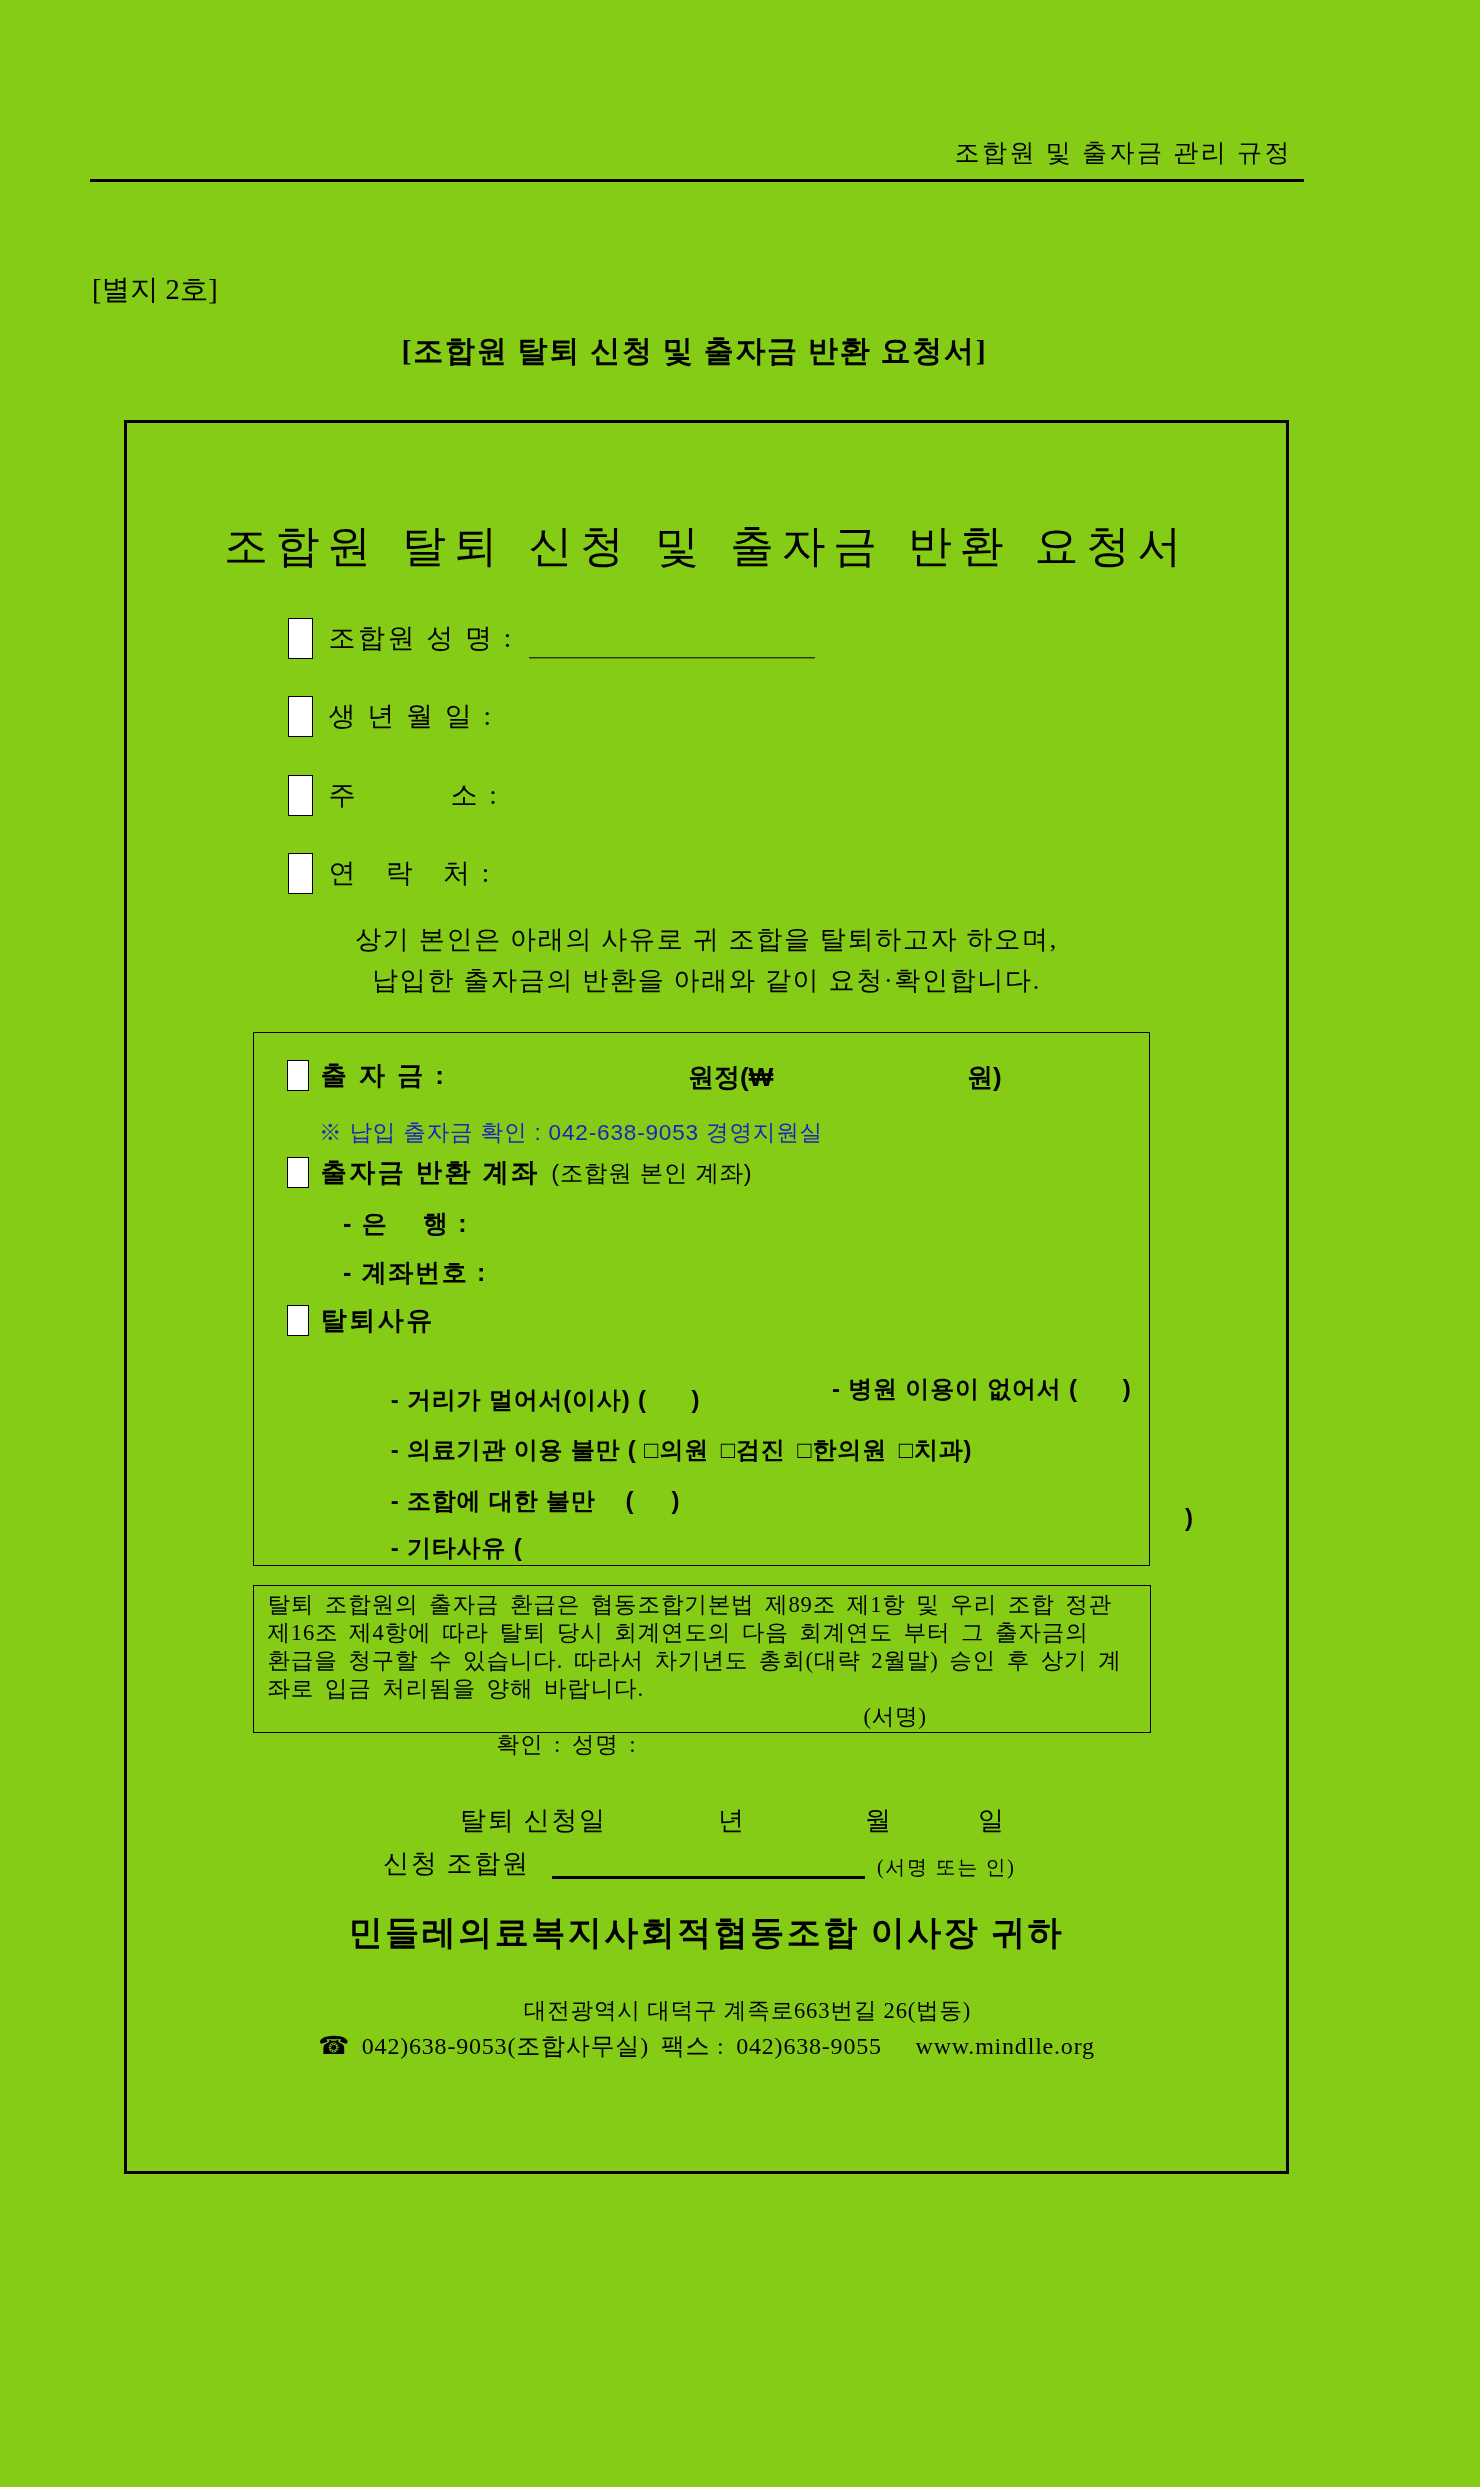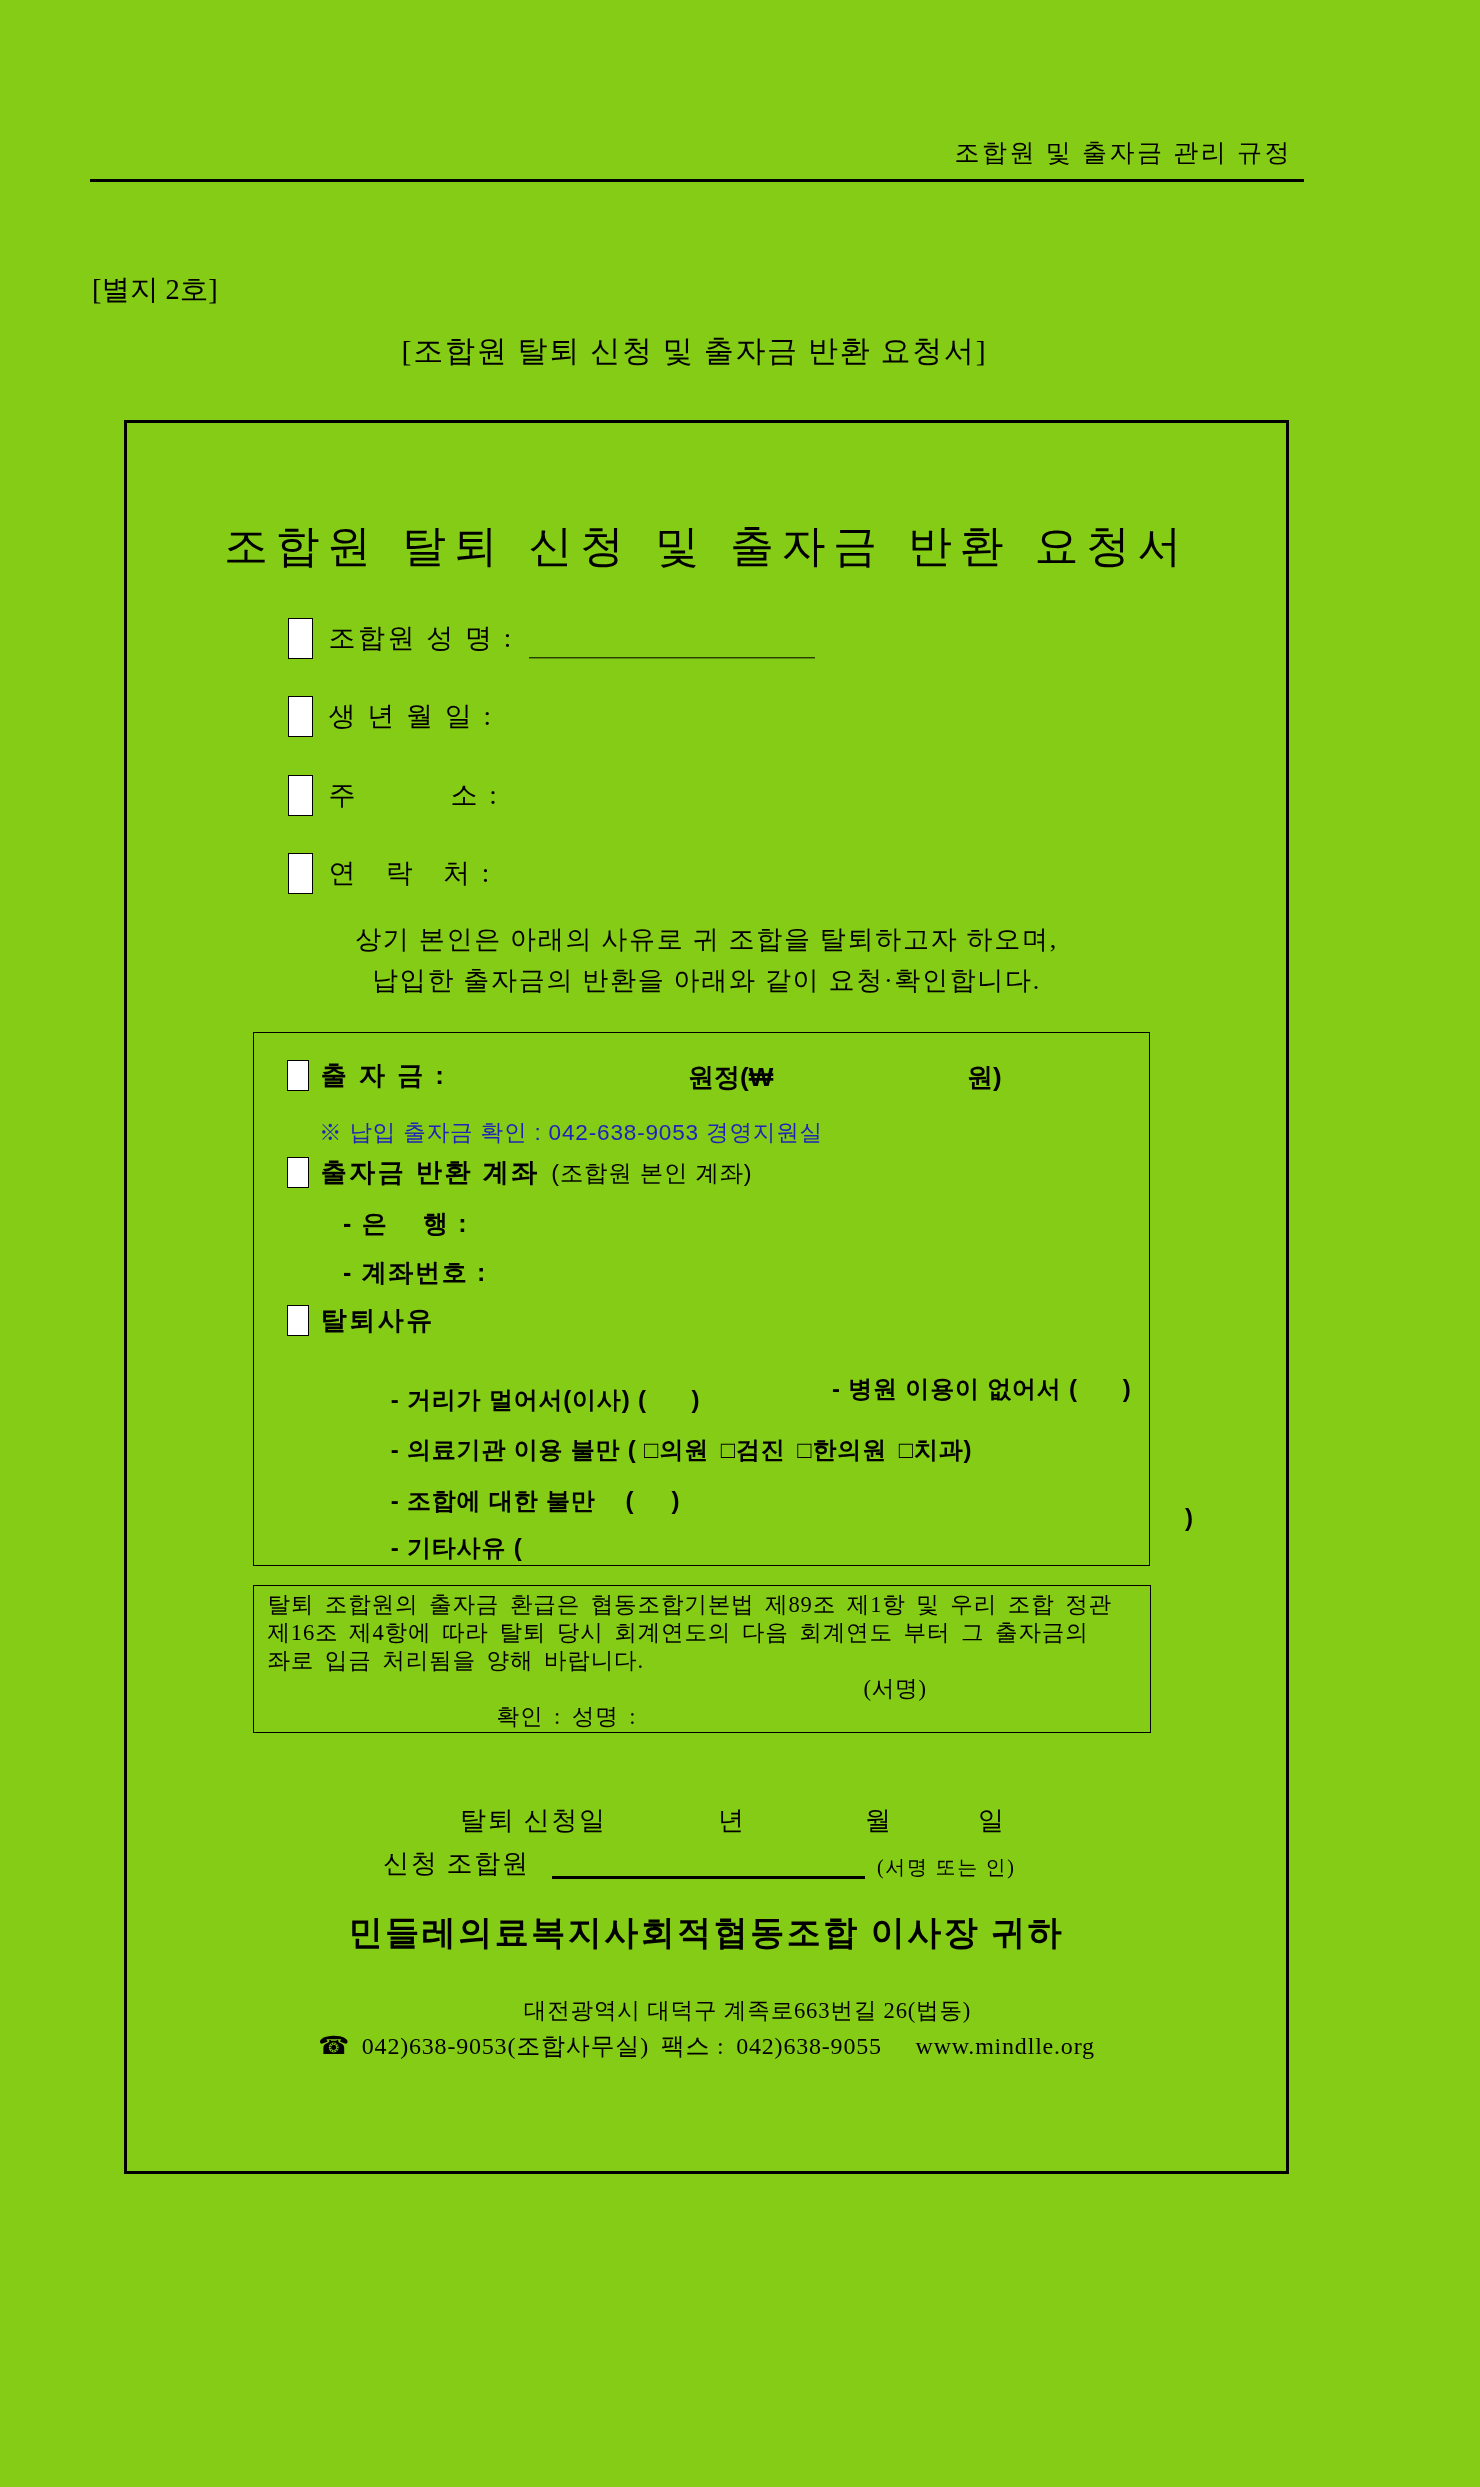--- a/index.html
+++ b/index.html
@@ -5,21 +5,21 @@
   html,body{margin:0;padding:0;background:#fff;}
   .page{position:relative;width:1481px;height:2487px;background:#84cc16;
         font-family:"Liberation Serif", serif;color:#000;overflow:hidden;}
 
   
   .header-title{position:absolute;top:136px;left:0;width:1292px;text-align:right;
     font-size:25px;letter-spacing:2.5px;}
   .header-rule{position:absolute;left:90px;top:179px;width:1214px;height:2.5px;background:#000;}
   .attachment{position:absolute;left:92px;top:271px;font-size:28.5px;}
   .subtitle{position:absolute;left:75px;top:331px;width:1239px;text-align:center;
-    font-size:30px;font-weight:normal;letter-spacing:1.7px;}
+    font-size:30px;font-weight:bold;letter-spacing:1.7px;}
 
   
   .main-box{position:absolute;left:124px;top:420px;width:1159px;height:1748px;
     border:3.3px solid #000;}
   .form-title{position:absolute;top:94px;left:0;width:100%;text-align:center;
     font-size:44px;letter-spacing:7.5px;word-spacing:5px;}
 
   
   .field-row{position:absolute;left:161px;display:flex;align-items:center;gap:15px;height:44px;}
   .cbx{display:inline-block;width:23.4px;height:39px;border:1.7px solid #000;background:#fff;}
@@ -168,20 +168,21 @@
       <div class="reason-line" style="top:471px;">
         <span>- 기타사유 (</span>
         <span class="close-paren">)</span>
       </div>
 
     </div>
 
     <div class="notice-box">
       <div class="note-line">탈퇴 조합원의 출자금 환급은 협동조합기본법 제89조 제1항 및 우리 조합 정관</div>
       <div class="note-line">제16조 제4항에 따라 탈퇴 당시 회계연도의 다음 회계연도 부터 그 출자금의</div>
+      <div class="note-line">환급을 청구할 수 있습니다. 따라서 차기년도 총회(대략 2월말) 승인 후 상기 계</div>
       <div class="note-line">좌로 입금 처리됨을 양해 바랍니다.</div>
       <div class="confirm-line">
         <span class="confirm-label">확인 : 성명 :</span>
         <span class="sign-label">(서명)</span>
       </div>
     </div>
 
     <div class="date-row">
       <span class="date-label">탈퇴 신청일</span>
       <span class="date-year">년</span>

